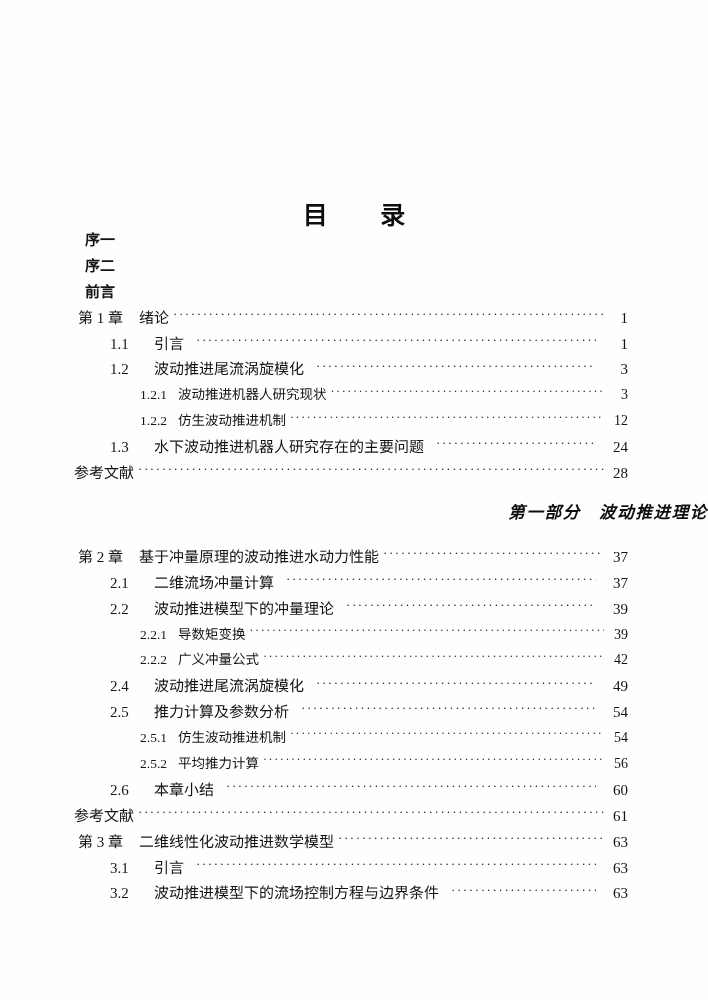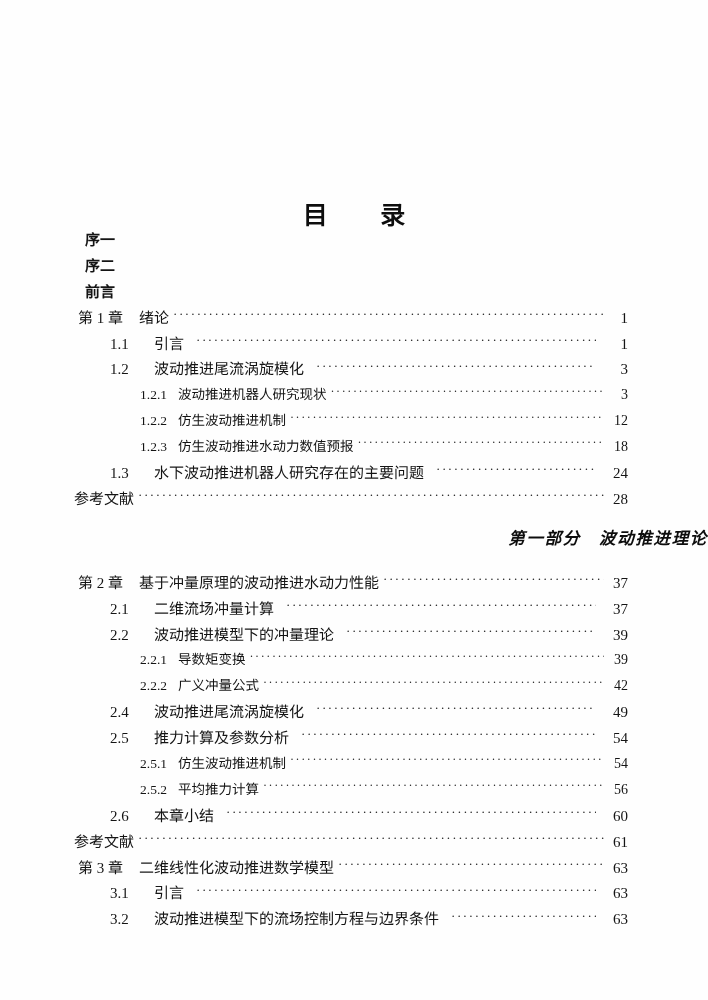--- a/index.html
+++ b/index.html
@@ -170,26 +170,20 @@
         <span class="txt">波动推进机器人研究现状</span>
         <span class="leader"></span>
         <span class="pg">3</span>
       </div>
       <div class="toc-row lvl-2">
         <span class="num">1.2.2</span>
         <span class="txt">仿生波动推进机制</span>
         <span class="leader"></span>
         <span class="pg">12</span>
       </div>
-      <div class="toc-row lvl-2">
-        <span class="num">1.2.3</span>
-        <span class="txt">仿生波动推进水动力数值预报</span>
-        <span class="leader"></span>
-        <span class="pg">18</span>
-      </div>
       <div class="toc-row lvl-1">
         <span class="num">1.3</span>
         <span class="txt">水下波动推进机器人研究存在的主要问题</span>
         <span class="leader"></span>
         <span class="pg">24</span>
       </div>
       <div class="toc-row lvl-ref">
         <span class="txt">参考文献</span>
         <span class="leader"></span>
         <span class="pg">28</span>

